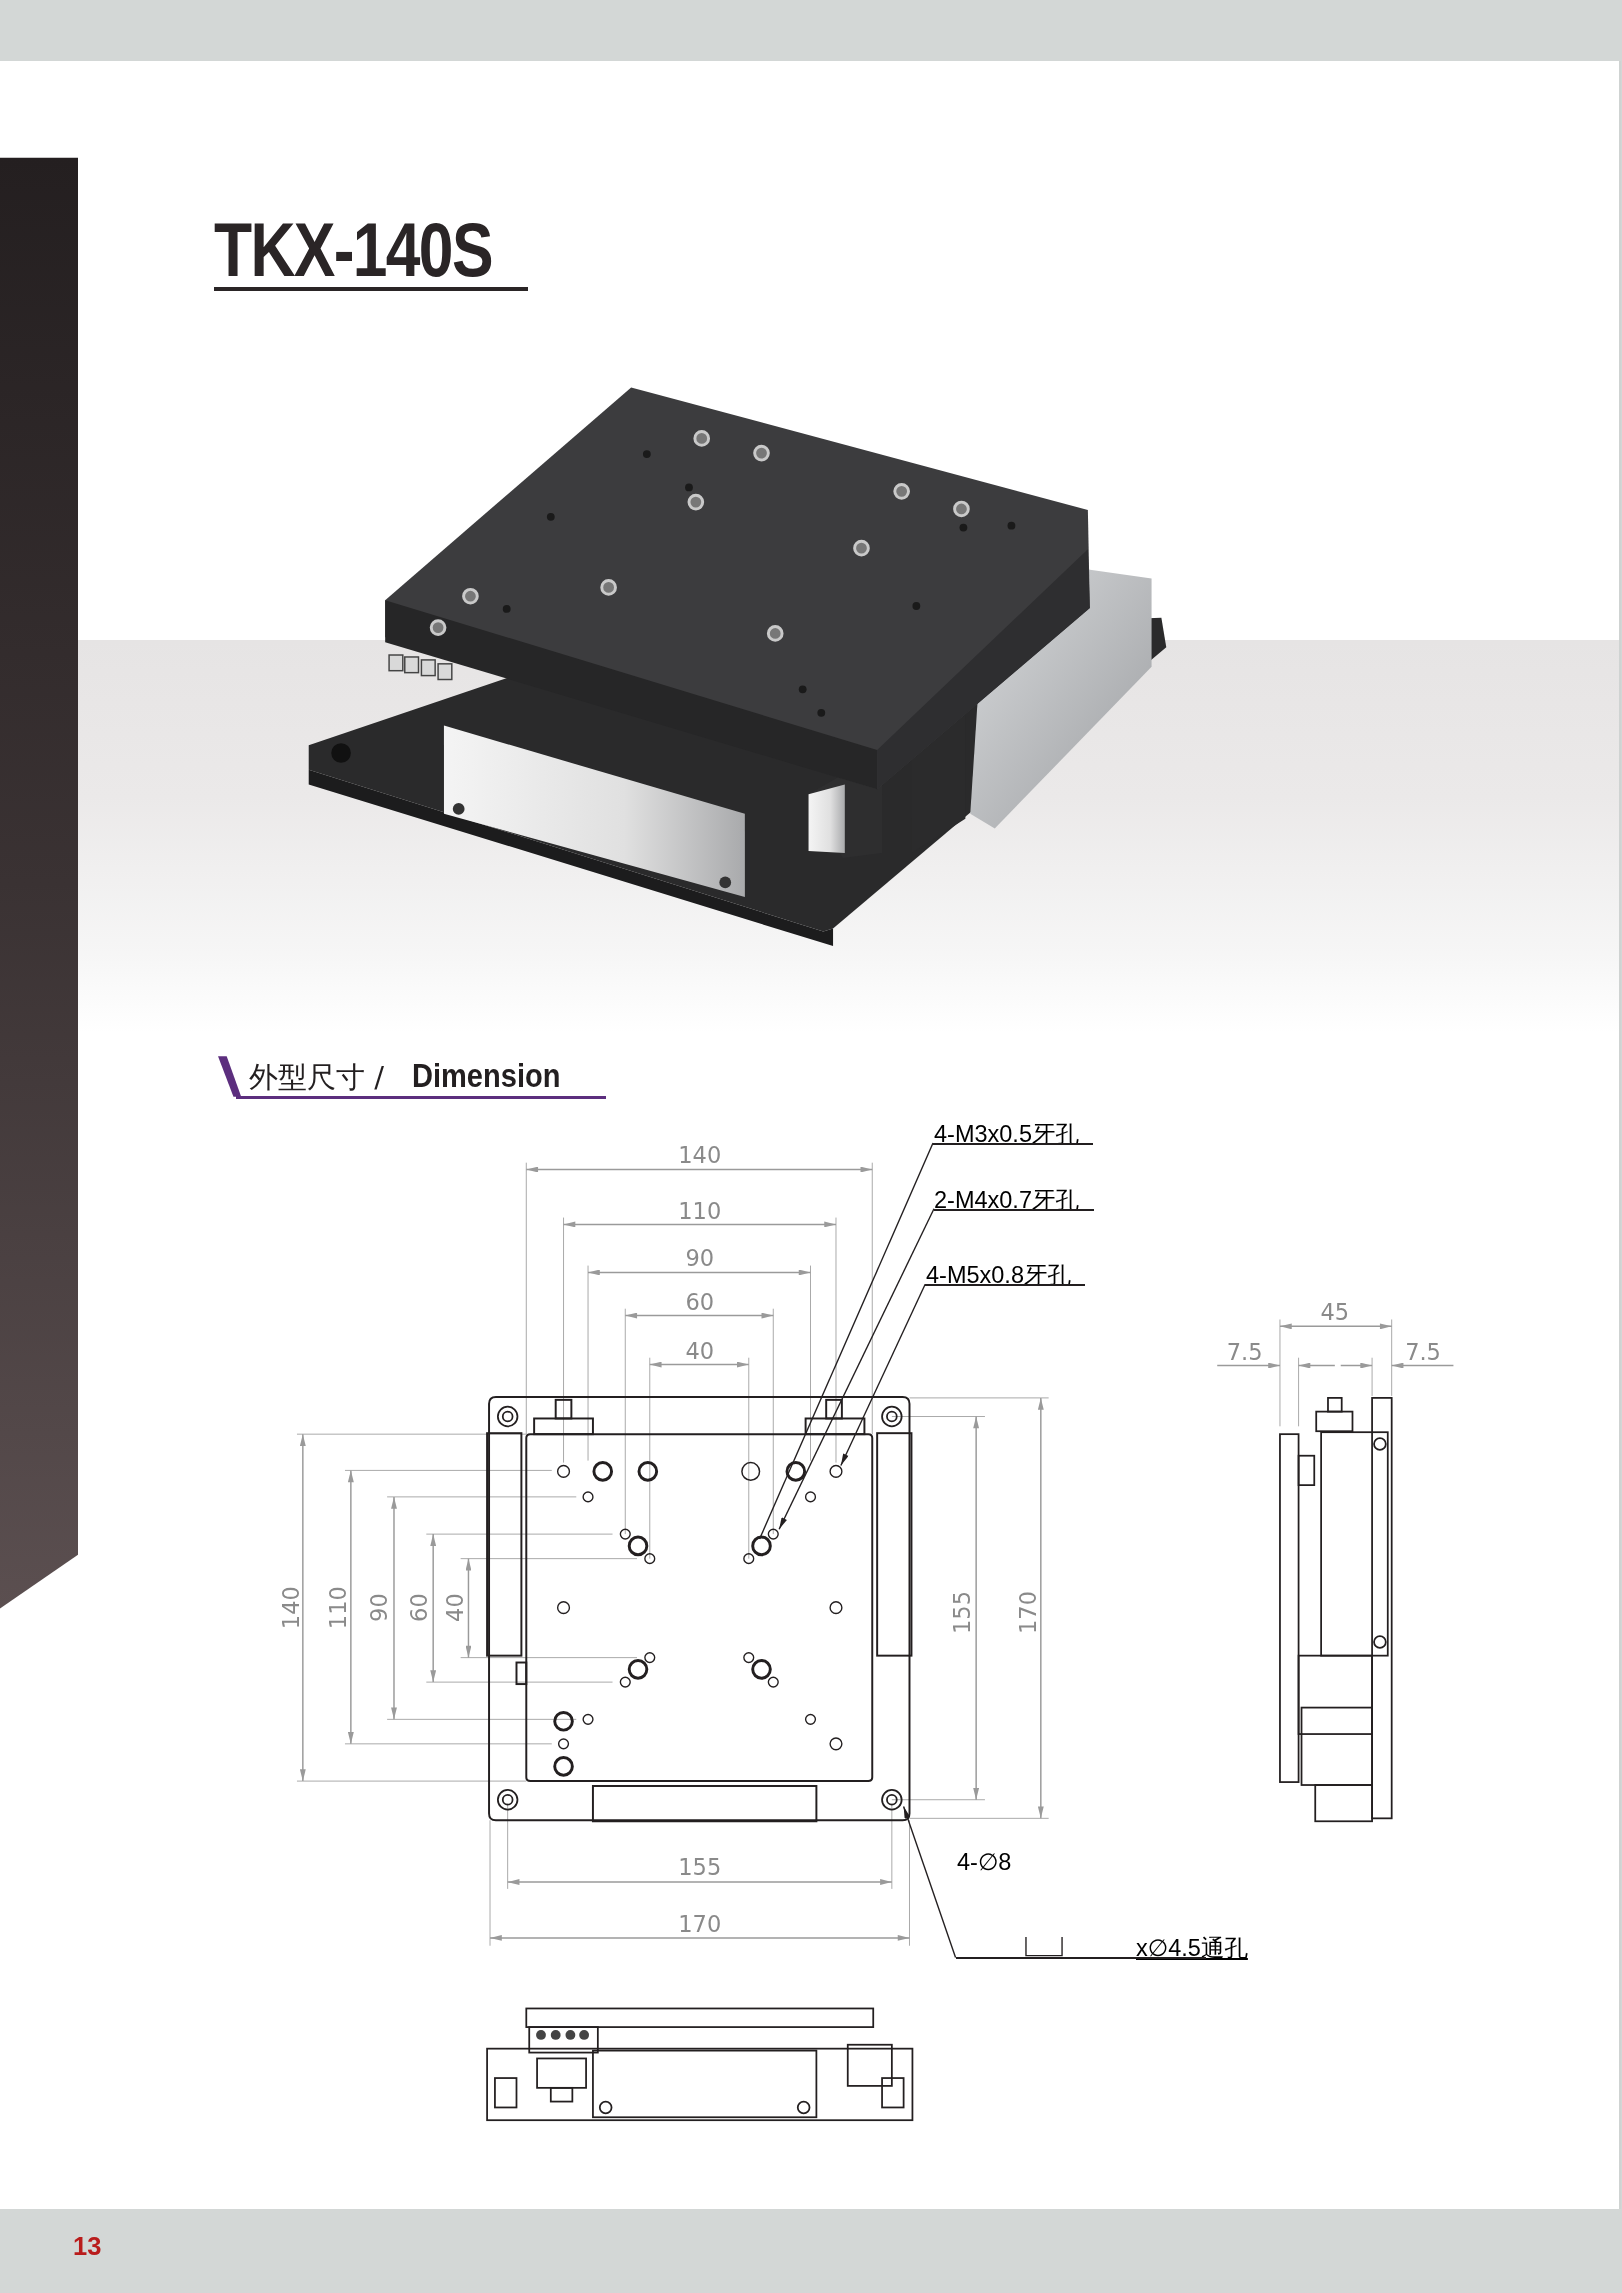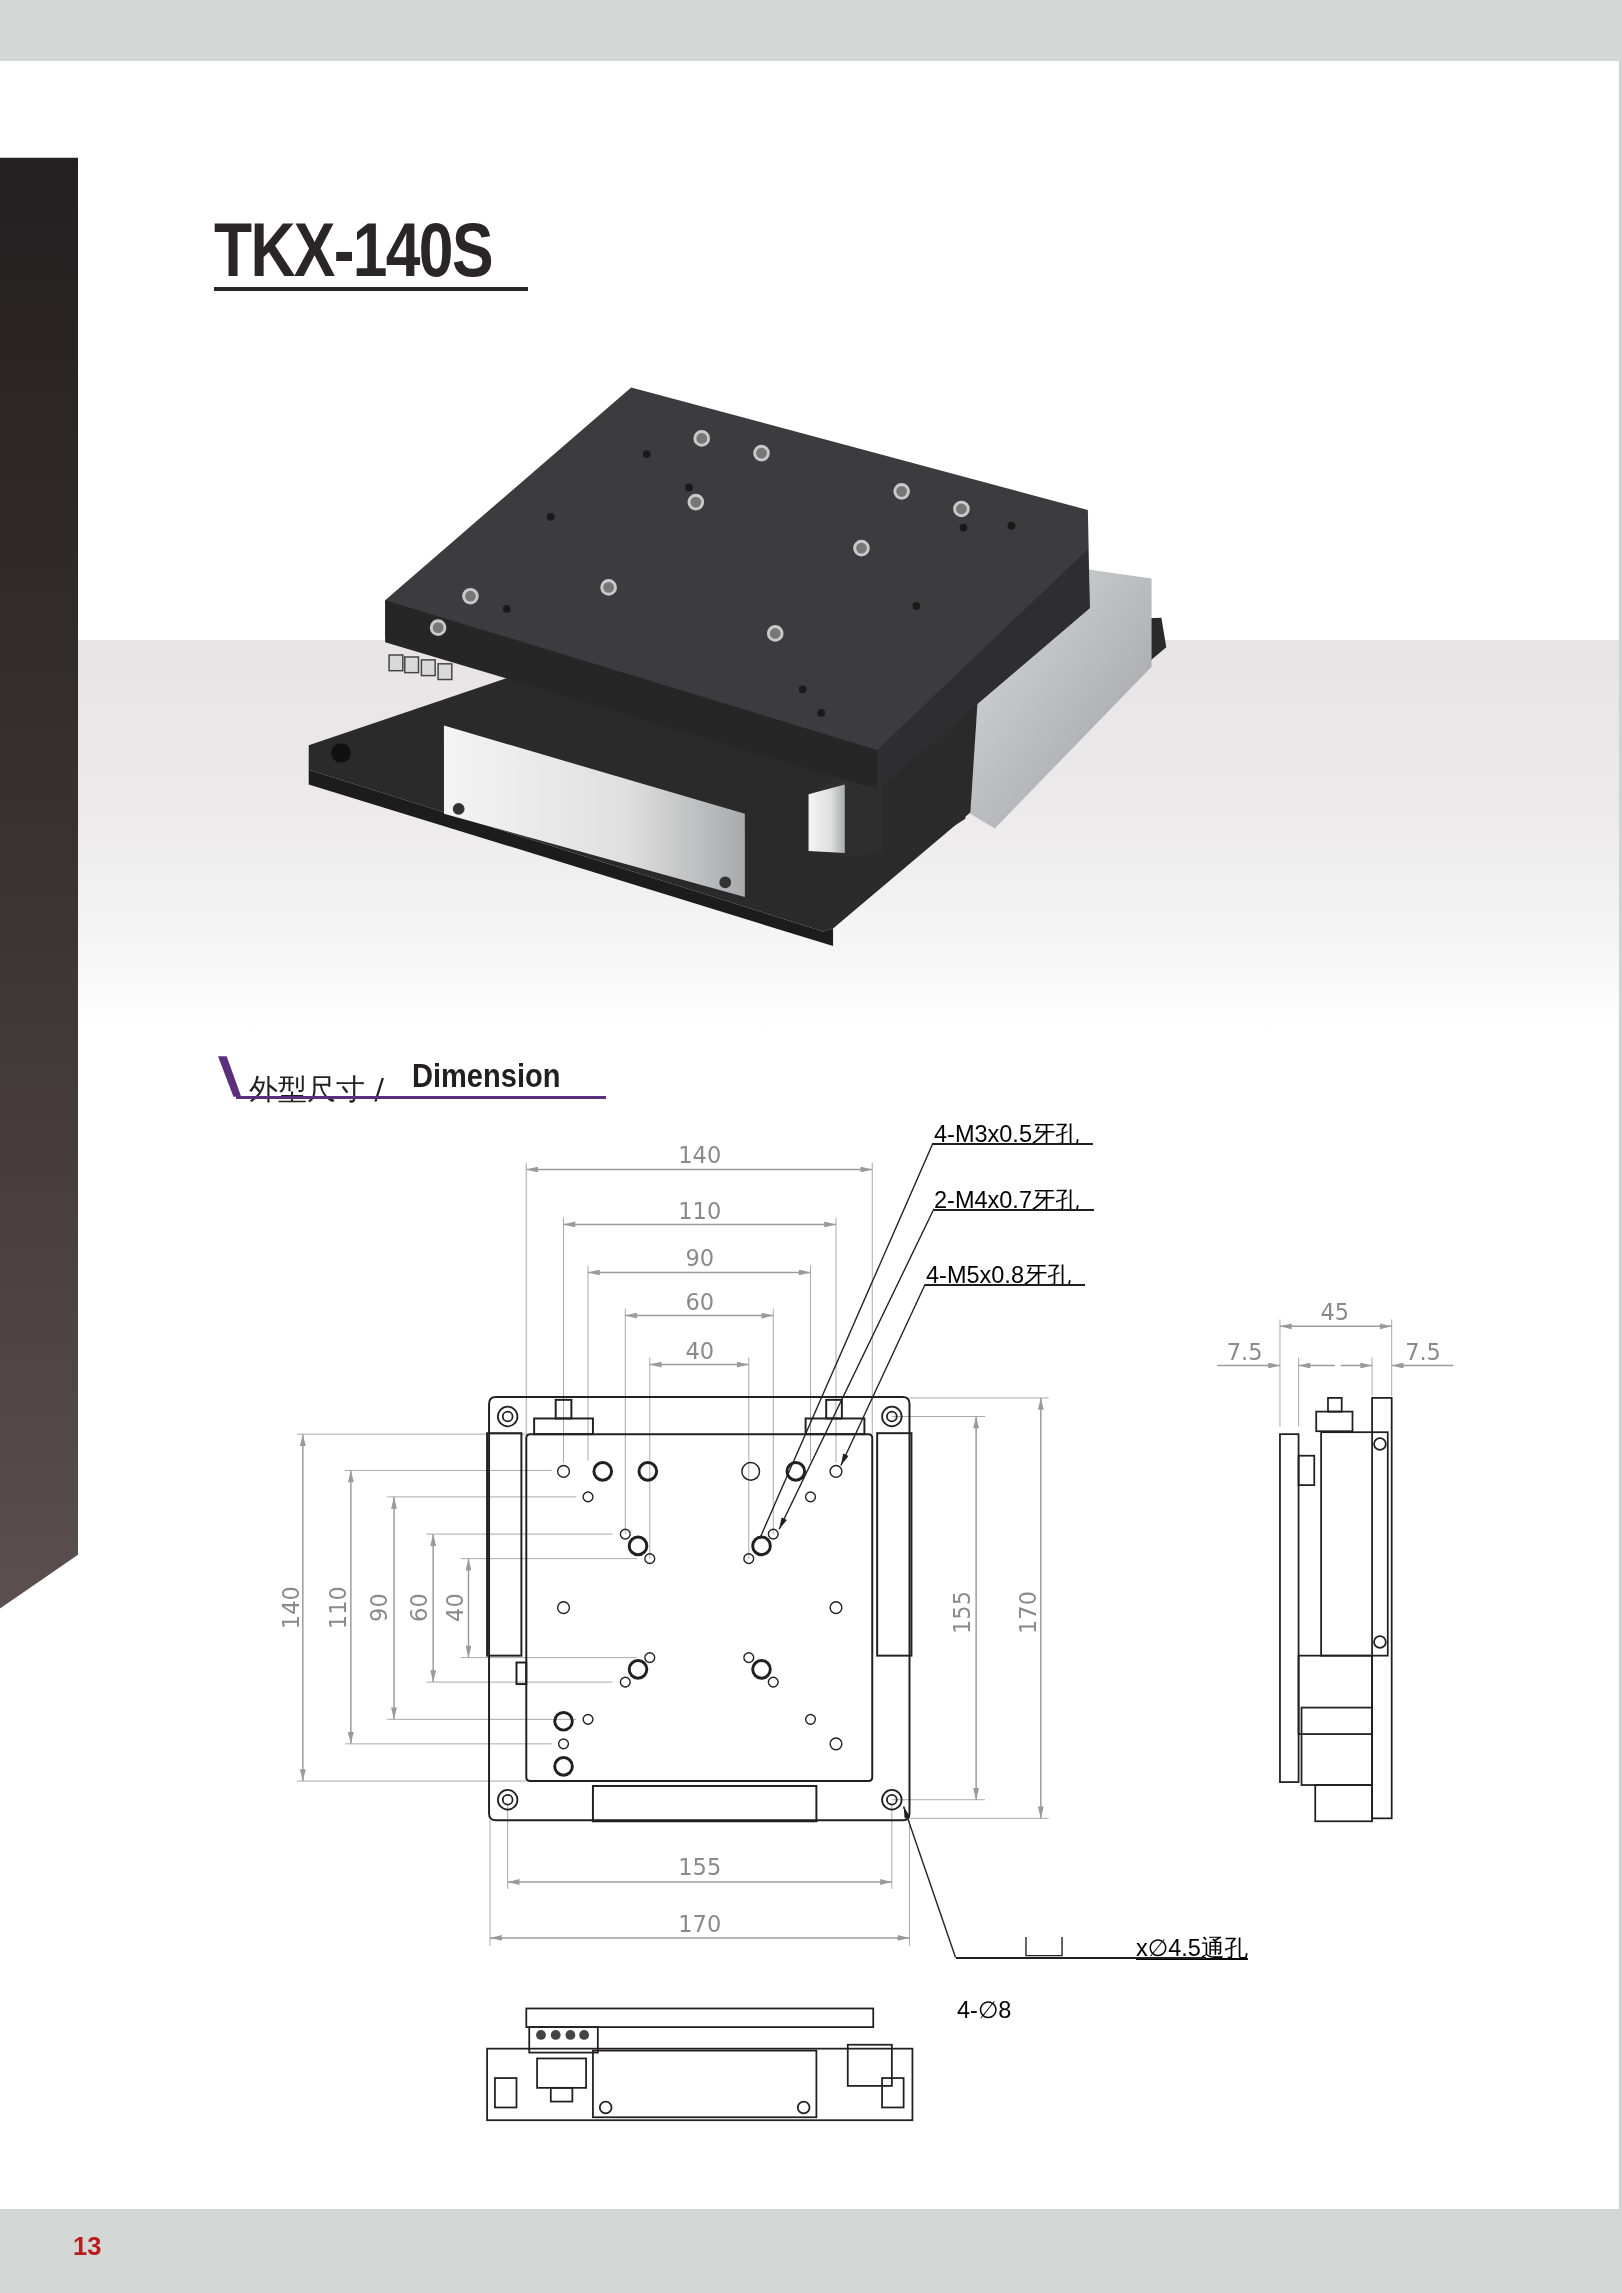--- a/index.html
+++ b/index.html
@@ -4,21 +4,21 @@
 <style>
   html,body{margin:0;padding:0;}
   body{width:1622px;height:2294px;position:relative;background:#d3d7d6;overflow:hidden;font-family:"Liberation Sans",sans-serif;}
   .page{position:absolute;left:0;top:61px;width:1619px;height:2148px;background:#ffffff;border-right:2px solid #cfd3d2;}
   .band{position:absolute;left:0;top:640px;width:1619px;height:392px;background:linear-gradient(to bottom,#e6e4e4 0%,#ebe9e9 40%,#f6f6f6 80%,#ffffff 100%);}
   .sidebar{position:absolute;left:0;top:154px;width:78px;height:1460px;}
   .title{position:absolute;left:214px;top:212px;font-family:"Liberation Sans",sans-serif;font-weight:bold;font-size:76px;color:#2a2526;letter-spacing:-2px;transform:scaleX(0.82);transform-origin:left top;line-height:1;}
   .title-rule{position:absolute;left:214px;top:287px;width:314px;height:3.9px;background:#2a2526;}
   .section{position:absolute;left:218px;top:1054px;height:45px;}
   .section .slash{position:absolute;left:0;top:2px;}
-  .section .cn{position:absolute;left:31px;top:3.9px;font-family:"DejaVu Sans",sans-serif;font-size:29px;color:#231f20;white-space:nowrap;margin-top:12px;}
+  .section .cn{position:absolute;left:31px;top:3.9px;font-family:"DejaVu Sans",sans-serif;font-size:29px;color:#231f20;white-space:nowrap;}
   .section .en{position:absolute;left:194px;top:2.9px;font-family:"Liberation Sans",sans-serif;font-weight:bold;font-size:33px;color:#231f20;transform:scaleX(0.88);transform-origin:left top;white-space:nowrap;}
   .section .rule{position:absolute;left:17.6px;top:42px;width:370px;height:2.9px;background:#5c2e7e;}
   .drawing{position:absolute;left:0;top:0;width:1622px;height:2294px;}
   .dimtxt{font-family:"DejaVu Sans",sans-serif;font-size:23px;fill:#8a8a8a;}
   .note{position:absolute;font-family:"Liberation Sans",sans-serif;font-size:23.5px;color:#000000;white-space:nowrap;}
   .note-rule{position:absolute;height:1.5px;background:#231f20;}
   .pagenum{position:absolute;left:73px;top:2232px;font-family:"Liberation Sans",sans-serif;font-weight:bold;font-size:25.5px;color:#b91c1c;}
 </style>
 </head>
 <body>
@@ -322,21 +322,21 @@
   <text class="dimtxt" x="1452" y="1387" text-anchor="middle">7.5</text>
 </svg>
 
 <div class="note" style="left:934px;top:1118px;">4-M3x0.5牙孔</div>
 <div class="note-rule" style="left:933px;top:1143px;width:160px;"></div>
 <div class="note" style="left:934px;top:1184px;">2-M4x0.7牙孔</div>
 <div class="note-rule" style="left:934px;top:1209px;width:160px;"></div>
 <div class="note" style="left:926px;top:1259px;">4-M5x0.8牙孔</div>
 <div class="note-rule" style="left:925px;top:1284px;width:160px;"></div>
 
-<div class="note" style="left:957px;top:1996px;text-align:center;">4-∅8</div>
+<div class="note" style="left:957px;top:1848px;text-align:center;">4-∅8</div>
 <svg style="position:absolute;left:1025px;top:1936px;" width="39" height="21.6" viewBox="0 0 40 22">
   <polyline points="1,1 1,20 38,20 38,1" fill="none" stroke="#231f20" stroke-width="1.4"></polyline>
 </svg>
 <div class="note" style="left:1136px;top:1932px;text-decoration:underline;">x∅4.5通孔</div>
 <div class="note-rule" style="left:956px;top:1957px;width:250px;"></div>
 
 <div class="pagenum">13</div>
 
 
 </body></html>

